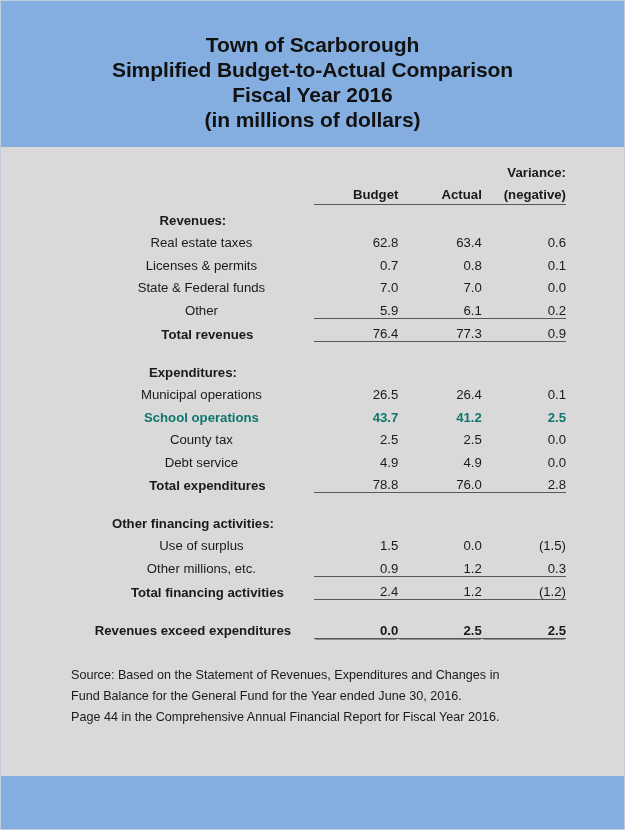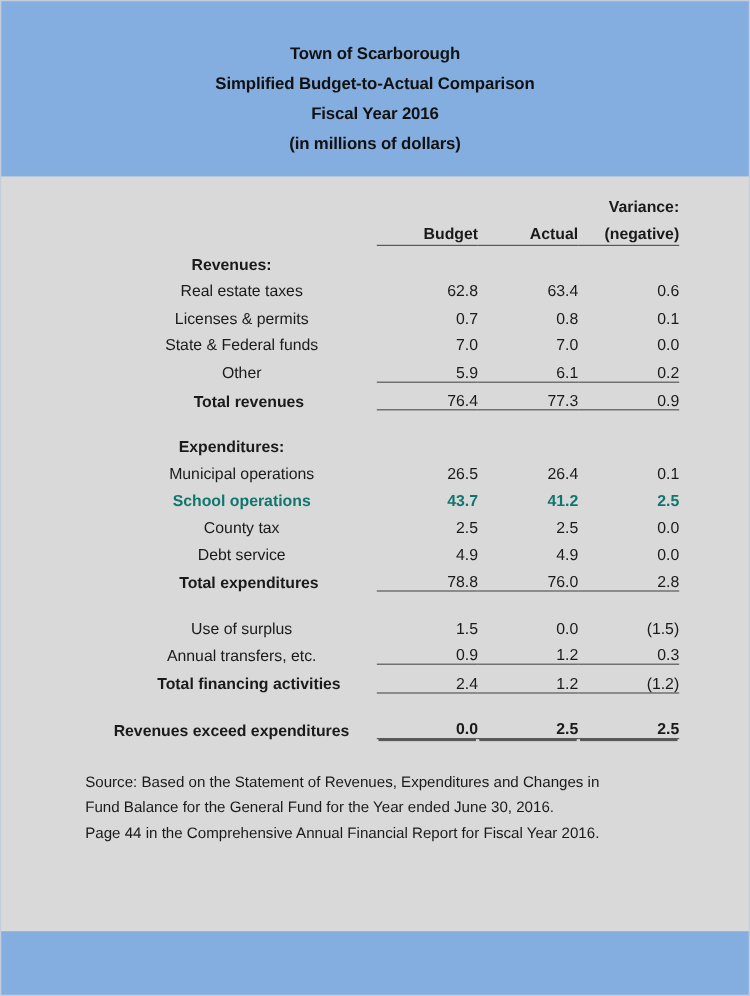--- a/index.html
+++ b/index.html
@@ -34,21 +34,21 @@
     padding-top: 31px;
     text-align: center;
   }
   #footer-banner {
     position: absolute;
     left: 0;
     bottom: 0;
     height: 53px;
   }
   .title-line {
-    font-size: 14px;
+    font-size: 21px;
     font-weight: bold;
     color: #111111;
     line-height: 25px;
     letter-spacing: -0.1px;
   }
 
   
   #table-area {
     position: relative;
     padding: 0 0 0 0;
@@ -219,27 +219,33 @@
           <td class="c-budget rule-bottom">78.8</td>
           <td class="c-actual rule-bottom">76.0</td>
           <td class="c-var rule-bottom">2.8</td>
         </tr>
 
         <tr class="spacer">
             <td colspan="4"></td>
           </tr>
 
         <tr>
+          <td class="c-label lvl-section">Other financing activities:</td>
+          <td class="c-budget"></td>
+          <td class="c-actual"></td>
+          <td class="c-var"></td>
+        </tr>
+        <tr>
           <td class="c-label lvl-detail">Use of surplus</td>
           <td class="c-budget">1.5</td>
           <td class="c-actual">0.0</td>
           <td class="c-var">(1.5)</td>
         </tr>
         <tr>
-          <td class="c-label lvl-detail">Annual transfers, etc.</td>
+          <td class="c-label lvl-detail">Other millions, etc.</td>
           <td class="c-budget rule-bottom">0.9</td>
           <td class="c-actual rule-bottom">1.2</td>
           <td class="c-var rule-bottom">0.3</td>
         </tr>
         <tr>
           <td class="c-label lvl-total">Total financing activities</td>
           <td class="c-budget rule-bottom">2.4</td>
           <td class="c-actual rule-bottom">1.2</td>
           <td class="c-var rule-bottom">(1.2)</td>
         </tr>

